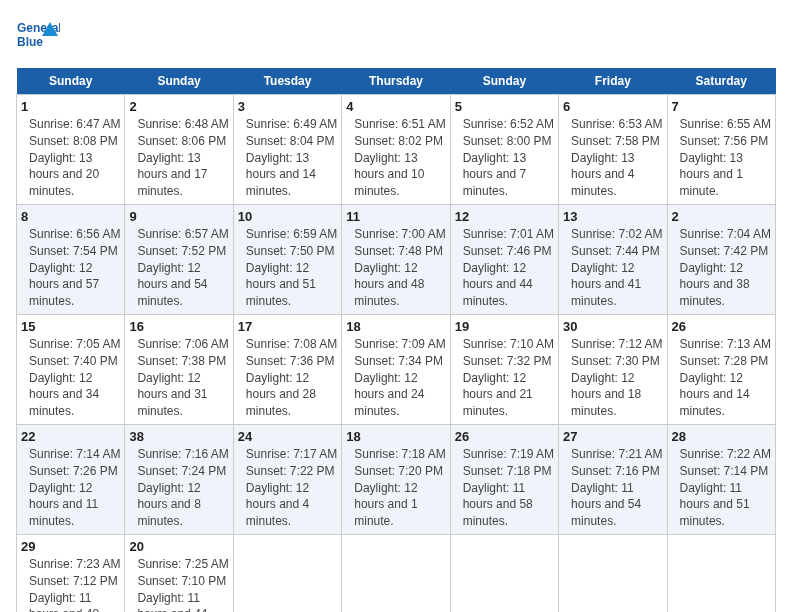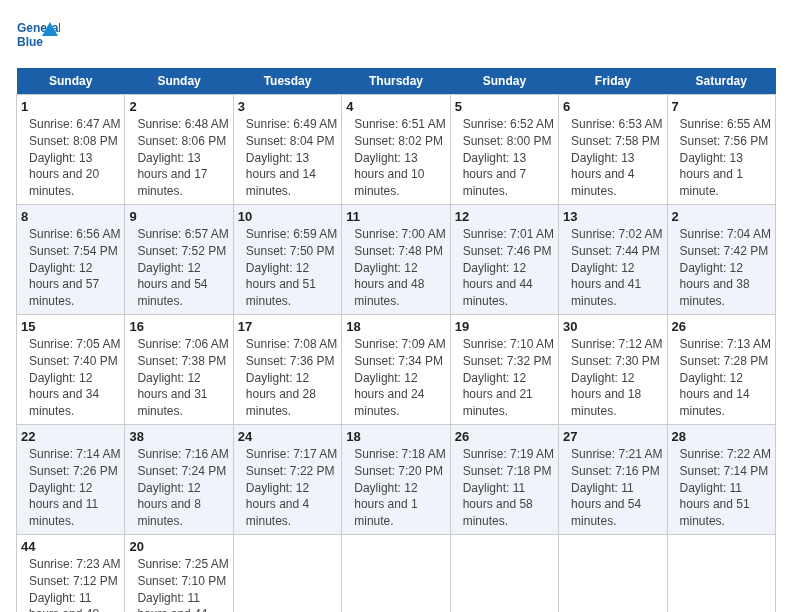--- a/index.html
+++ b/index.html
@@ -333,21 +333,21 @@
         <span class="day-num">28</span>
         <div class="day-info">
           Sunrise: 7:22 AM<br>
           Sunset: 7:14 PM<br>
           Daylight: 11 hours and 51 minutes.
         </div>
       </td>
       </tr>
       <tr>
         <td>
-        <span class="day-num">44</span>
+        <span class="day-num">29</span>
         <div class="day-info">
           Sunrise: 7:23 AM<br>
           Sunset: 7:12 PM<br>
           Daylight: 11 hours and 48 minutes.
         </div>
       </td>
         <td>
         <span class="day-num">20</span>
         <div class="day-info">
           Sunrise: 7:25 AM<br>

